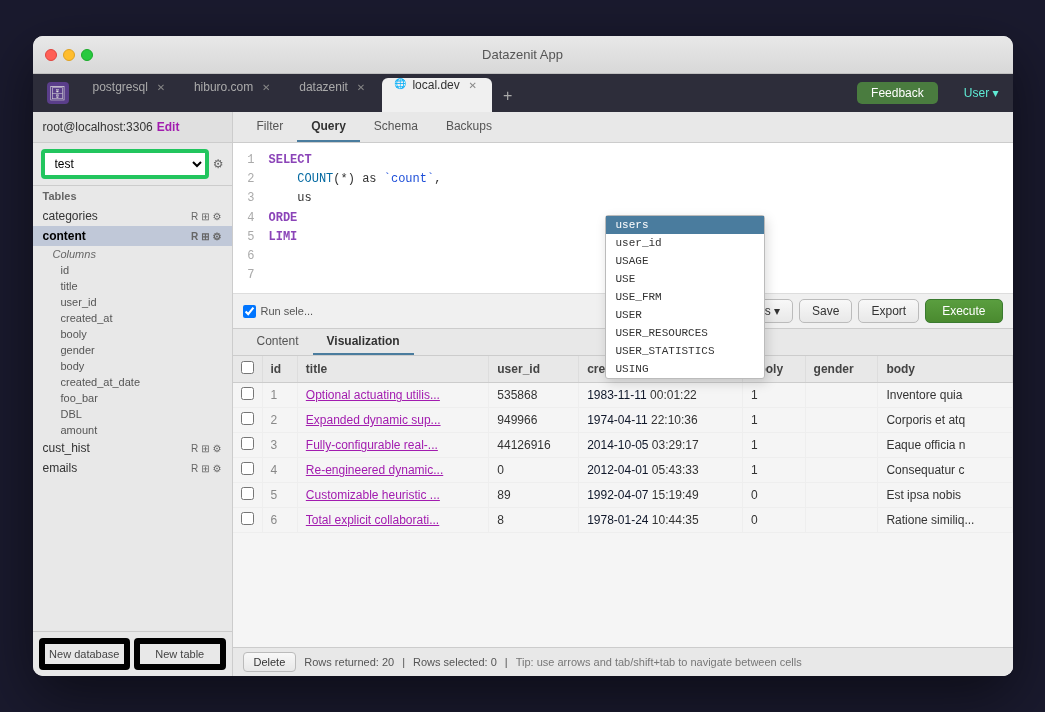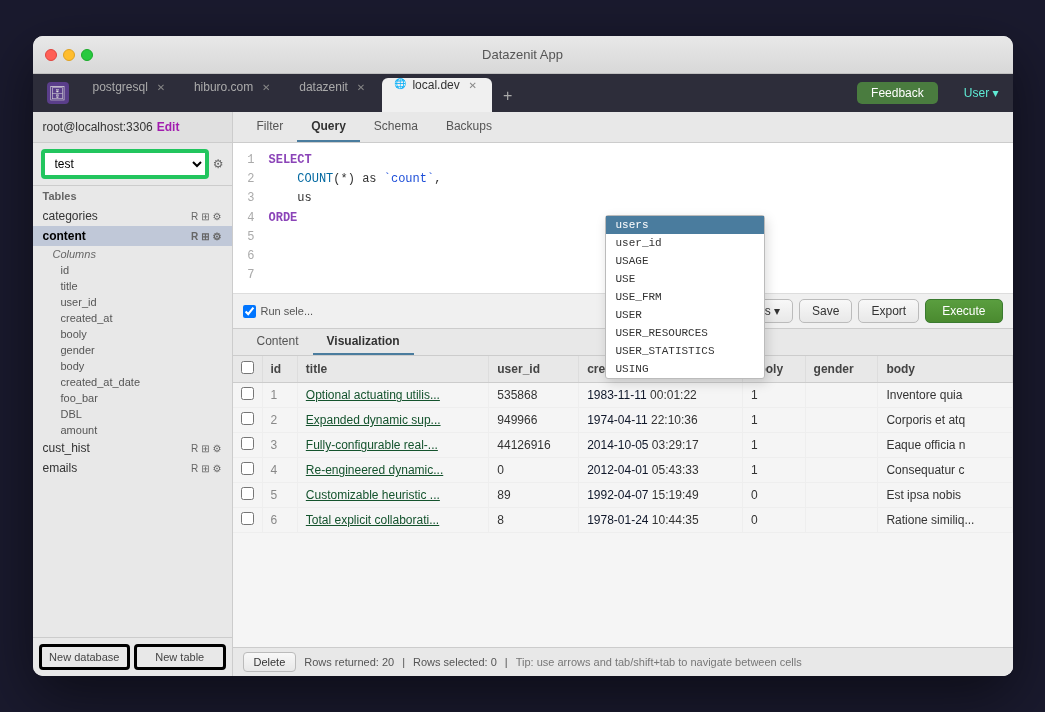--- a/index.html
+++ b/index.html
@@ -246,21 +246,21 @@
       padding: 6px;
       display: flex;
       gap: 4px;
       border-top: 1px solid #ccc;
     }
     .sidebar-footer button {
       flex: 1;
       padding: 4px;
       font-size: 11px;
       background: #e8e8e8;
-      border: 3px solid #000000;
+      border: 6px solid #000000;
       border-radius: 4px;
       cursor: pointer;
       color: #444;
     }
     
     .right-panel {
       flex: 1;
       display: flex;
       flex-direction: column;
       overflow: hidden;
@@ -424,21 +424,21 @@
       padding: 4px 8px;
       color: #333;
       border-right: 1px solid #eee;
       white-space: nowrap;
       overflow: hidden;
       max-width: 150px;
       text-overflow: ellipsis;
     }
     tbody td:first-child { text-align: center; width: 28px; }
     tbody td:nth-child(2) { color: #888; }
-    .link-text { color: #14532d; text-decoration: underline; cursor: pointer; }
+    .link-text { color: #a21caf; text-decoration: underline; cursor: pointer; }
     .date-text { color: #0f172a; }
     .status-bar {
       padding: 4px 10px;
       font-size: 11px;
       color: #555;
       background: #e8e8e8;
       border-top: 1px solid #ccc;
       display: flex;
       align-items: center;
       gap: 8px;
@@ -585,20 +585,21 @@
             <div>4</div>
             <div>5</div>
             <div>6</div>
             <div>7</div>
           </div>
           <div class="code-content" contenteditable="true" style="">
             <div><span class="kw">SELECT</span></div>
             <div>&nbsp;&nbsp;&nbsp;&nbsp;<span class="fn">COUNT</span>(*) as <span class="str">`count`</span>,</div>
             <div>&nbsp;&nbsp;&nbsp;&nbsp;us</div>
             <div><span class="kw">ORDE</span></div>
+            <div><span class="kw">LIMI</span></div>
           </div>
         </div>
 
         <div class="autocomplete">
           <div class="autocomplete-item selected">users</div>
           <div class="autocomplete-item">user_id</div>
           <div class="autocomplete-item">USAGE</div>
           <div class="autocomplete-item">USE</div>
           <div class="autocomplete-item">USE_FRM</div>
           <div class="autocomplete-item">USER</div>

